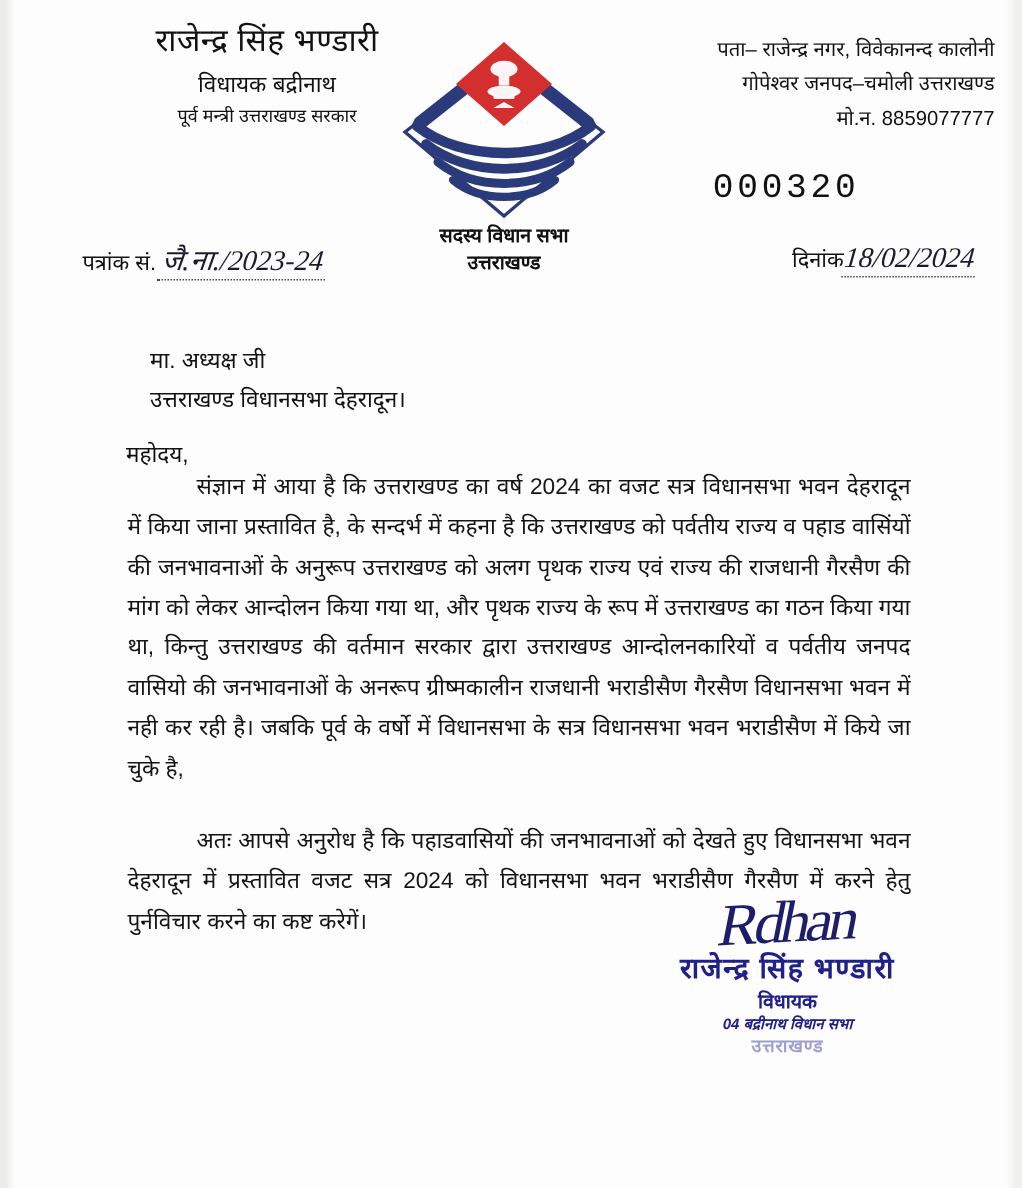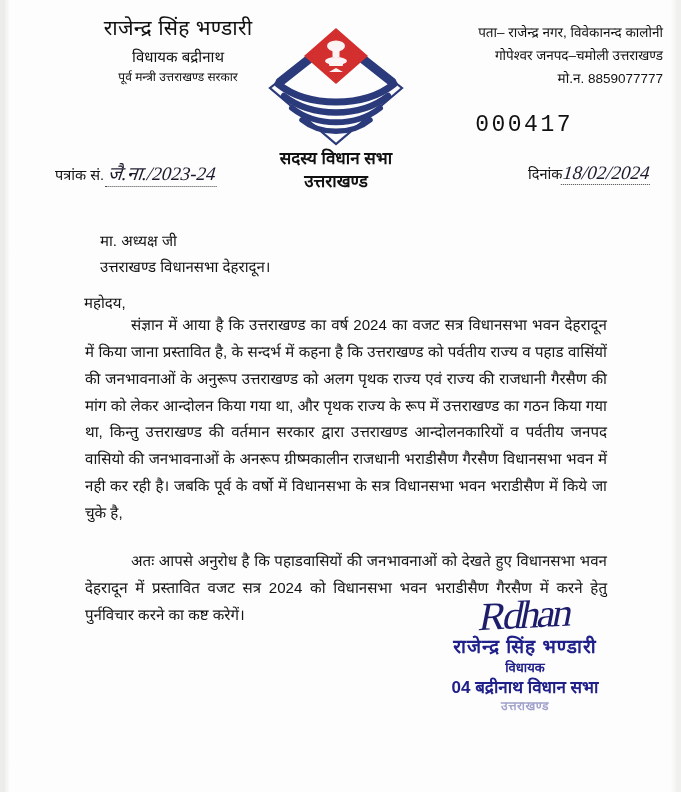--- a/index.html
+++ b/index.html
@@ -35,21 +35,21 @@
     position:absolute;right:108px;top:112px;
     font-family:"Liberation Mono","DejaVu Sans Mono",monospace;
     font-size:23px;letter-spacing:2.5px;color:#111;
   }
 
   
   .emblem{position:absolute;left:256px;top:22px;width:160px;height:175px;}
   .emblem svg{display:block;}
   .emblem-cap{
     position:absolute;left:0;top:126px;width:160px;text-align:center;
-    font-size:17px;line-height:1.35;color:#111;font-weight:600;
+    font-size:13px;line-height:1.35;color:#111;font-weight:600;
   }
 
   
   .refline{position:absolute;left:55px;top:160px;font-size:14.5px;color:#111;}
   .ref-hand{
     font-family:"Liberation Serif","DejaVu Serif",serif;
     font-size:19px;font-style:italic;color:#1b1b2e;
     border-bottom:1px dotted #444;padding:0 2px;margin-left:2px;
     display:inline-block;transform:skewX(-6deg);
   }
@@ -80,21 +80,21 @@
     font-size:40px;color:#1d1d6b;line-height:.95;
     transform:skewX(-14deg) rotate(-3deg);
     letter-spacing:-3px;white-space:nowrap;
   }
   .sig-paren{
     font-size:11.5px;color:#1d1d6b;margin-top:-4px;letter-spacing:.2px;
   }
   .stamp{color:#20208a;line-height:1.3;margin-top:1px;}
   .stamp .s1{font-size:19px;font-weight:700;letter-spacing:1px;}
   .stamp .s2{font-size:13px;font-weight:700;}
-  .stamp .s3{font-size:17px;font-weight:700;}
+  .stamp .s3{font-size:10px;font-weight:700;font-style:italic;}
   .stamp .s4{font-size:12px;font-weight:700;opacity:.42;letter-spacing:.5px;}
 </style>
 </head>
 <body>
 
 <div class="page">
   <div class="edge-l"></div>
   <div class="edge-r"></div>
 
   <div class="hdr">
@@ -104,21 +104,21 @@
       <div class="l2">विधायक बद्रीनाथ</div>
       <div class="l3">पूर्व मन्त्री उत्तराखण्ड सरकार</div>
     </div>
 
     <div class="hdr-right">
       <div>पता– राजेन्द्र नगर, विवेकानन्द कालोनी</div>
       <div>गोपेश्वर जनपद–चमोली उत्तराखण्ड</div>
       <div>मो.न. 8859077777</div>
     </div>
 
-    <div class="serial">000417</div>
+    <div class="serial">000320</div>
 
     <div class="emblem">
       <svg width="160" height="130" viewBox="0 0 160 130">
 
         <path d="M80 14 L146 66 L80 122 L14 66 Z" fill="none" stroke="#2b3a7a" stroke-width="2.2"></path>
 
         <path d="M24 60 L62 30" stroke="#2b3a7a" stroke-width="9" stroke-linecap="round"></path>
         <path d="M136 60 L98 30" stroke="#2b3a7a" stroke-width="9" stroke-linecap="round"></path>
 
         <path d="M80 6 L112 34 L80 62 L48 34 Z" fill="#d32f2f"></path>

